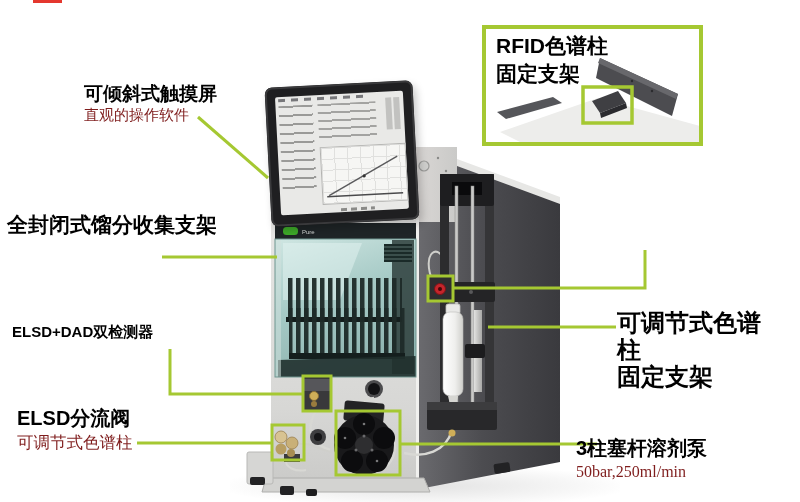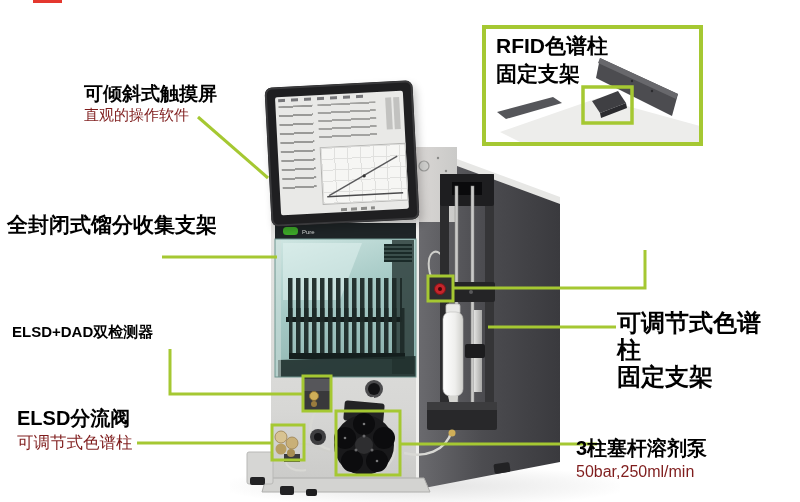--- a/index.html
+++ b/index.html
@@ -48,21 +48,21 @@
   .lbl-detector .t{font-size:15px;line-height:26px;}
   .lbl-valve{left:17px;top:406px;}
   .lbl-valve .t{font-size:20px;line-height:25px;}
   .lbl-valve .s{font-size:16.5px;line-height:22px;}
   .lbl-injection{left:570px;top:220px;}
   .lbl-injection .t{font-size:19px;line-height:24px;}
   .lbl-column{left:617px;top:309px;}
   .lbl-column .t{font-size:24px;line-height:27px;}
   .lbl-pump{left:576px;top:425px;margin-top:11px;}
   .lbl-pump .t{font-size:20px;line-height:25px;}
-  .lbl-pump .s{font-size:16px;line-height:21px;}
+  .lbl-pump .s{font-size:16px;line-height:21px;font-family:Liberation Serif, serif;}
 
   
   .rfid-box{left:482px;top:25px;width:221px;height:121px;background:#fff;border:4px solid #a5c832;box-sizing:border-box;}
   .rfid-title{position:absolute;left:10px;top:3px;font-weight:700;font-size:21px;line-height:28px;color:#000;}
 </style>
 </head>
 <body>
 
 <div id="stage">
 

